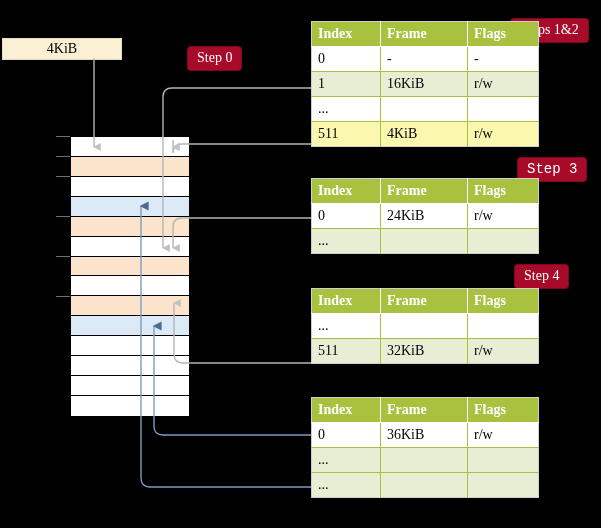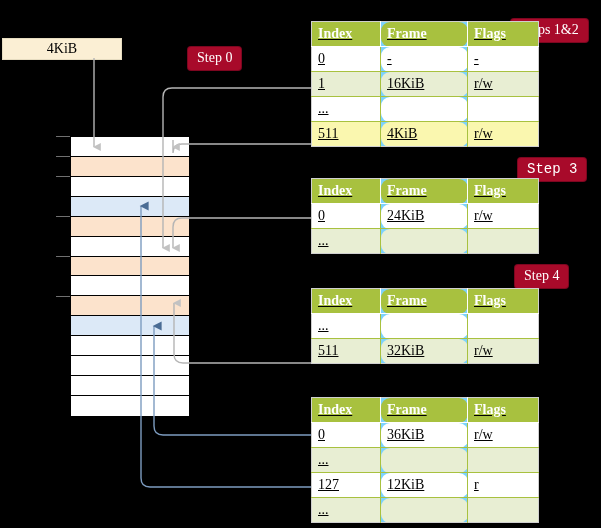--- a/index.html
+++ b/index.html
@@ -60,24 +60,23 @@
     position:absolute;
     width:14px;height:0;
     border-top:1px solid #707070;
   }
 
   
   .ptable{
     position:absolute;
     border-collapse:collapse;
     border:1px solid #cfcfcf;
-    background:#7dd3fc;
+    background:#4c1d95;
     font-size:14px;
     table-layout:fixed;
-    text-decoration:underline;
   }
   .ptable th{
     background:#A8C13F;
     color:#ffffff;
     font-weight:bold;
     text-align:left;
     padding:2px 6px;
     border-right:1px solid #ffffff;
     border-bottom:1px solid #ffffff;
     font-size:14px;
@@ -92,21 +91,21 @@
     color:#000;
     background:#ffffff;
     overflow:hidden;
     white-space:nowrap;
   }
   .ptable td:last-child{border-right:none;}
   .ptable tr.alt td{background:#E8EED3;}
   .ptable tr.hl td{background:#FAF7AF;}
   .ptable tr:last-child td{border-bottom:none;}
   .col-i{width:56px;}
-  .col-f{width:74px;border-radius:9px;}
+  .col-f{width:74px;}
   .col-g{width:58px;}
 
   
   svg.wires{position:absolute;left:0;top:0;width:601px;height:528px;pointer-events:none;}
 </style>
 </head>
 <body>
 
 <div class="stage">
 
@@ -258,25 +257,20 @@
           <tr>
             <td class="col-i">0</td>
             <td class="col-f">36KiB</td>
             <td class="col-g">r/w</td>
           </tr>
           <tr class="alt">
             <td class="col-i">...</td>
             <td class="col-f"></td>
             <td class="col-g"></td>
           </tr>
-          <tr>
-            <td class="col-i">127</td>
-            <td class="col-f">12KiB</td>
-            <td class="col-g">r</td>
-          </tr>
           <tr class="alt">
             <td class="col-i">...</td>
             <td class="col-f"></td>
             <td class="col-g"></td>
           </tr>
         </tbody>
       </table>
     </div>
 
 </div>

